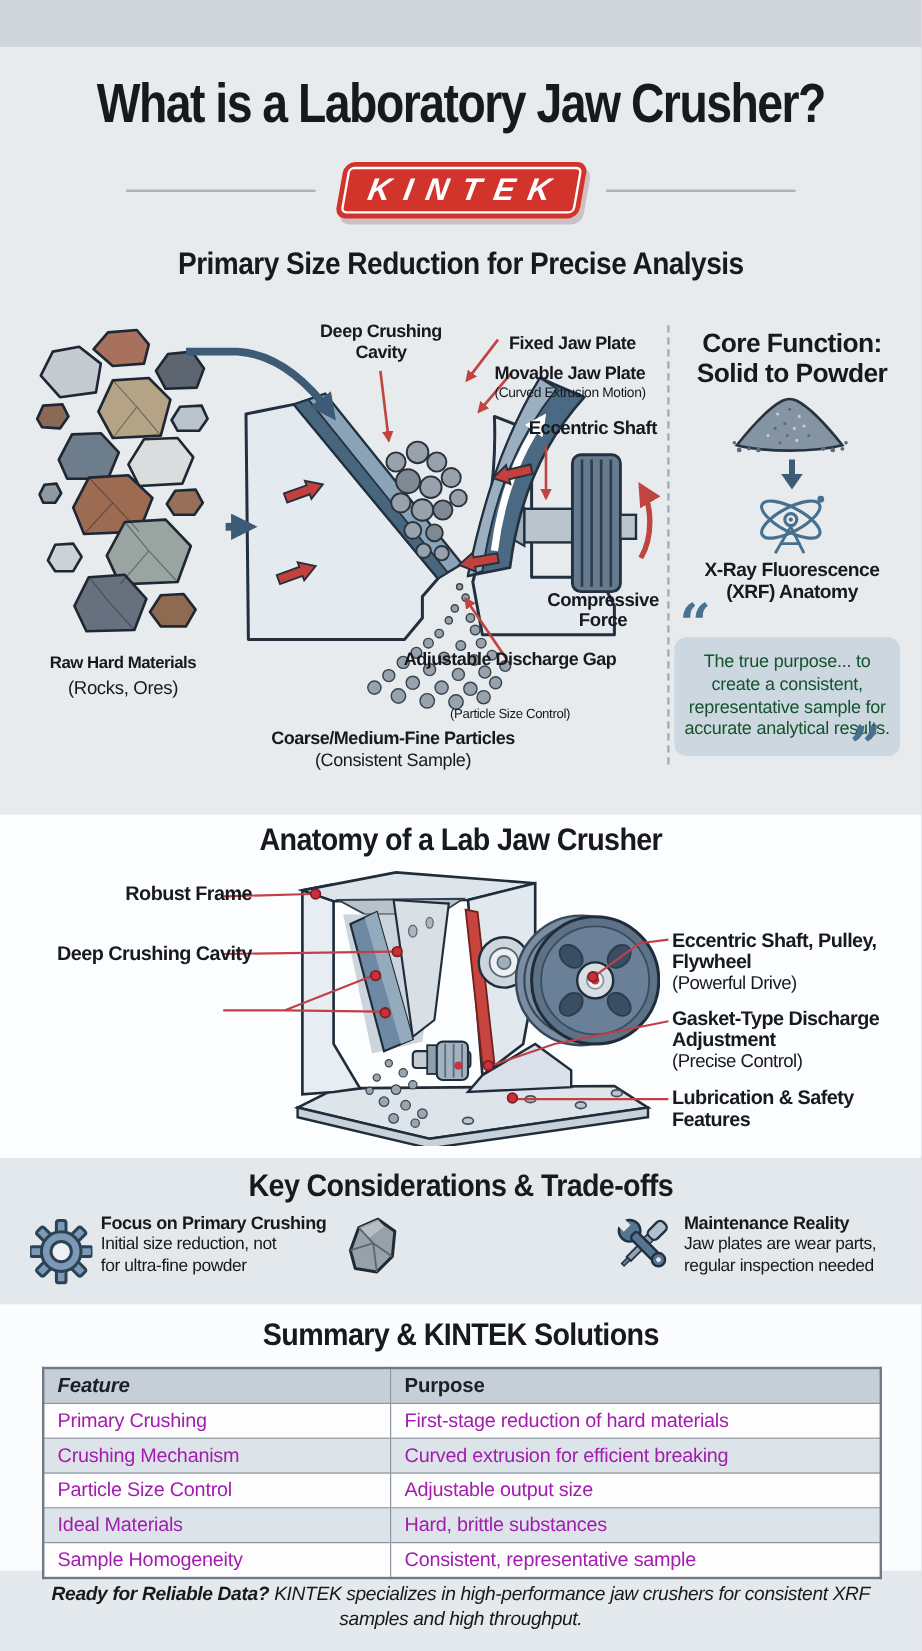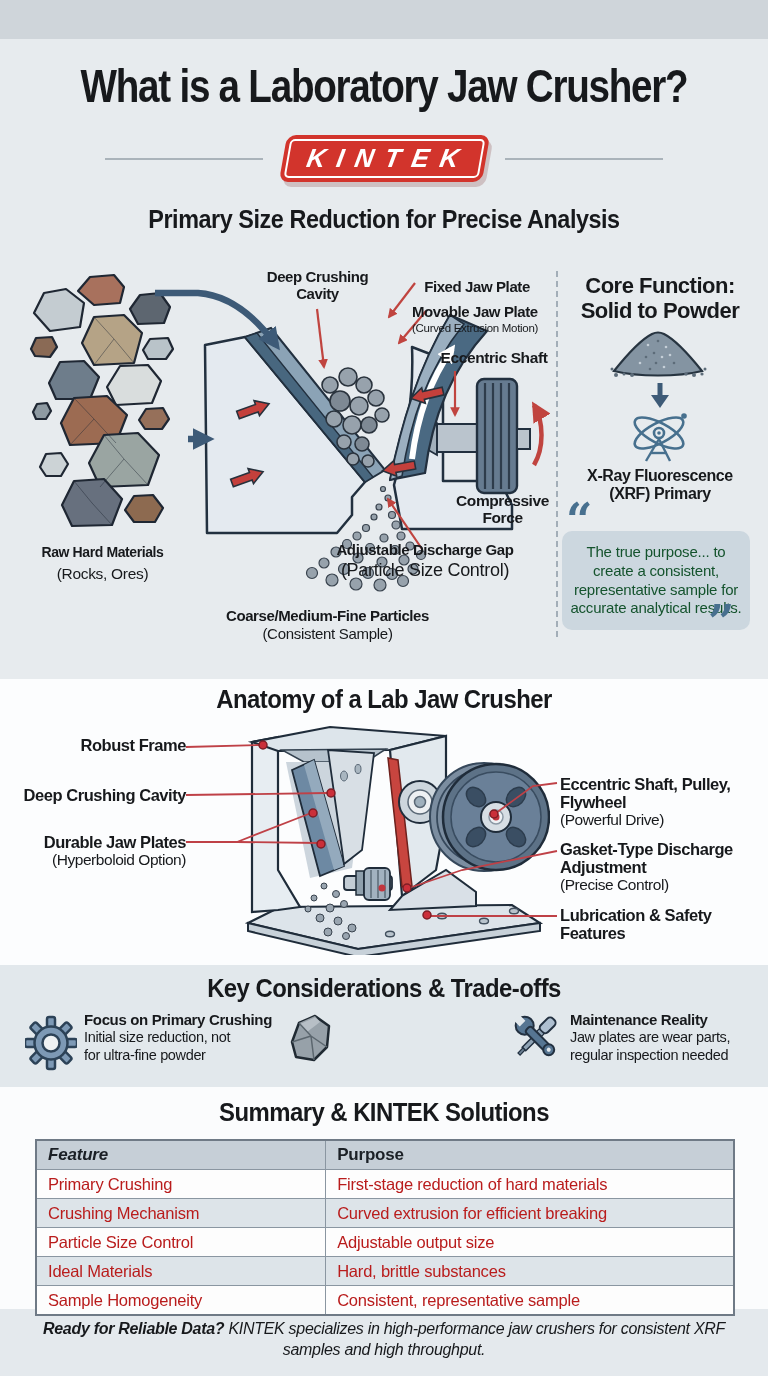--- a/index.html
+++ b/index.html
@@ -23,32 +23,32 @@
   .vdash{position:absolute;left:556px;top:232px;height:366px;border-left:2px dashed #a3aeb8;}
   
   .corettl{font-size:22px;font-weight:bold;letter-spacing:-.5px;line-height:1.14;}
   .xrf{font-size:16px;font-weight:bold;letter-spacing:-.4px;line-height:1.15;}
   .qmark{position:absolute;font-family:"DejaVu Serif", serif;font-weight:bold;font-size:46px;color:#48708f;z-index:4;line-height:1;}
   .qbox{position:absolute;left:562px;top:492px;width:188px;background:#ccd7df;border-radius:10px;padding:12px 8px;font-size:15px;line-height:1.25;color:#14532d;text-align:center;letter-spacing:-.2px;box-sizing:border-box;}
   
   .sect-title{position:absolute;width:768px;text-align:center;font-size:26px;font-weight:bold;letter-spacing:-.6px;transform:scaleX(.92);}
   
   .albl{position:absolute;font-size:16.5px;font-weight:bold;letter-spacing:-.45px;line-height:1.1;z-index:6;}
-  .al{left:0;width:186px;text-align:right;}
+  .al{left:0;width:186px;text-align:right;padding-left:24px;}
   .ar{left:560px;width:195px;text-align:left;}
   .asub{font-weight:normal;font-size:15.5px;}
   .albl div:empty{display:none;}
   
   .citem-title{font-size:15px;font-weight:bold;letter-spacing:-.35px;line-height:1.2;white-space:nowrap;}
   .c-line{font-size:14.5px;letter-spacing:-.35px;line-height:1.22;white-space:nowrap;}
   .c-line:empty{display:none;}
   .c-indent{margin-left:9px;}
   
   #sumtable{position:absolute;left:35px;top:1100px;width:700px;border-collapse:collapse;background:#fdfdfd;border:2px solid #6f7a86;}
-  #sumtable th,#sumtable td{border:1.5px solid #8a96a1;font-size:16.5px;letter-spacing:-.2px;padding:3px 11px;text-align:left;color:#b91c1c;height:22px;}
+  #sumtable th,#sumtable td{border:1.5px solid #8a96a1;font-size:16.5px;letter-spacing:-.2px;padding:3px 11px;text-align:left;color:#a21caf;height:22px;}
   #sumtable th{background:#c6cfd7;font-size:17px;color:#1b2026;}
   #sumtable tbody tr:nth-child(even) td{background:#dde4e9;}
   .colA{width:41.5%;font-style:italic;}
   
   .flead{top:1280px;left:34px;width:700px;font-size:16px;letter-spacing:-.3px;line-height:1.3;text-align:center;font-style:italic;}
   .fcta{top:1329px;width:768px;font-size:19px;font-weight:bold;letter-spacing:-.3px;text-align:center;}
   .fsite{top:1353px;width:768px;font-size:15px;color:#49708e;text-align:center;}
   svg{display:block;}
 </style>
 </head>
@@ -204,21 +204,21 @@
     </g>
   </svg>
 
   <div class="dlbl" style="left:255px;top:230px;width:125px;">Deep Crushing Cavity</div>
   <div class="dlbl" style="left:412px;top:240px;width:130px;text-align:center;white-space:nowrap;">Fixed Jaw Plate</div>
   <div class="dlbl" style="left:412px;top:265px;width:150px;text-align:left;white-space:nowrap;">Movable Jaw Plate</div>
   <div class="dlbl dsub" style="left:412px;top:283px;width:160px;text-align:left;font-size:11.5px;white-space:nowrap;">(Curved Extrusion Motion)</div>
   <div class="dlbl" style="left:438px;top:310px;width:112px;font-size:15.5px;white-space:nowrap;">Eccentric Shaft</div>
   <div class="dlbl" style="left:450px;top:453px;width:105px;font-size:15.5px;">Compressive Force</div>
   <div class="dlbl" style="left:330px;top:503px;width:190px;white-space:nowrap;">Adjustable Discharge Gap</div>
-  <div class="dlbl dsub" style="left:330px;top:521px;width:190px;font-size:18px;">(Particle Size Control)</div>
+  <div class="dlbl dsub" style="left:330px;top:550px;width:190px;font-size:11px;">(Particle Size Control)</div>
   <div class="dlbl" style="left:220px;top:569px;width:215px;white-space:nowrap;">Coarse/Medium-Fine Particles</div>
   <div class="dlbl dsub" style="left:220px;top:587px;width:215px;font-size:15px;">(Consistent Sample)</div>
 
   <div class="vdash"></div>
 
   <div class="abs ctr corettl" style="left:564px;top:234px;width:192px;">
     <div>Core Function:</div>
     <div>Solid to Powder</div>
   </div>
   <svg class="abs" style="left:608px;top:286px;" width="100" height="52" viewBox="0 0 100 52">
@@ -261,21 +261,21 @@
     <circle cx="33" cy="24" r="1.8" fill="#47708e"></circle>
     <circle cx="58" cy="7" r="2.8" fill="#47708e"></circle>
     <g stroke="#47708e" stroke-width="2.4" fill="none">
       <path d="M33,30 L20,52"></path>
         <path d="M33,30 L44,52"></path>
         <path d="M25,44 L41,44"></path>
     </g>
   </svg>
   <div class="abs ctr xrf" style="left:564px;top:428px;width:192px;">
     <div>X-Ray Fluorescence</div>
-    <div>(XRF) Primary</div>
+    <div>(XRF) Anatomy</div>
   </div>
   <div class="qmark" style="left:566px;top:458px;">“</div>
   <div class="qbox">The true purpose... to create a consistent, representative sample for accurate analytical results.</div>
   <div class="qmark" style="left:708px;top:560px;">”</div>
 
   <div class="sect-title" style="top:645px;">Anatomy of a Lab Jaw Crusher</div>
 
   <svg class="abs" style="left:240px;top:681px;z-index:2;" width="310" height="235" viewBox="0 0 310 235">
 
     <polygon points="8,203 40,187 272,185 300,203 118,229" fill="#dde4ea" stroke="#1f2c3a" stroke-width="2.2"></polygon>
@@ -370,24 +370,20 @@
   </svg>
 
   <div class="albl al" style="top:697px;">
     <div>Robust Frame</div>
 
   </div>
   <div class="albl al" style="top:747px;">
     <div>Deep Crushing Cavity</div>
 
   </div>
-  <div class="albl al" style="top:794px;">
-    <div>Durable Jaw Plates</div>
-    <div class="asub">(Hyperboloid Option)</div>
-  </div>
   <div class="albl ar" style="top:736px;">
     <div>Eccentric Shaft, Pulley,</div>
       <div>Flywheel</div>
     <div class="asub">(Powerful Drive)</div>
   </div>
   <div class="albl ar" style="top:801px;">
     <div>Gasket-Type Discharge</div>
       <div>Adjustment</div>
     <div class="asub">(Precise Control)</div>
   </div>

